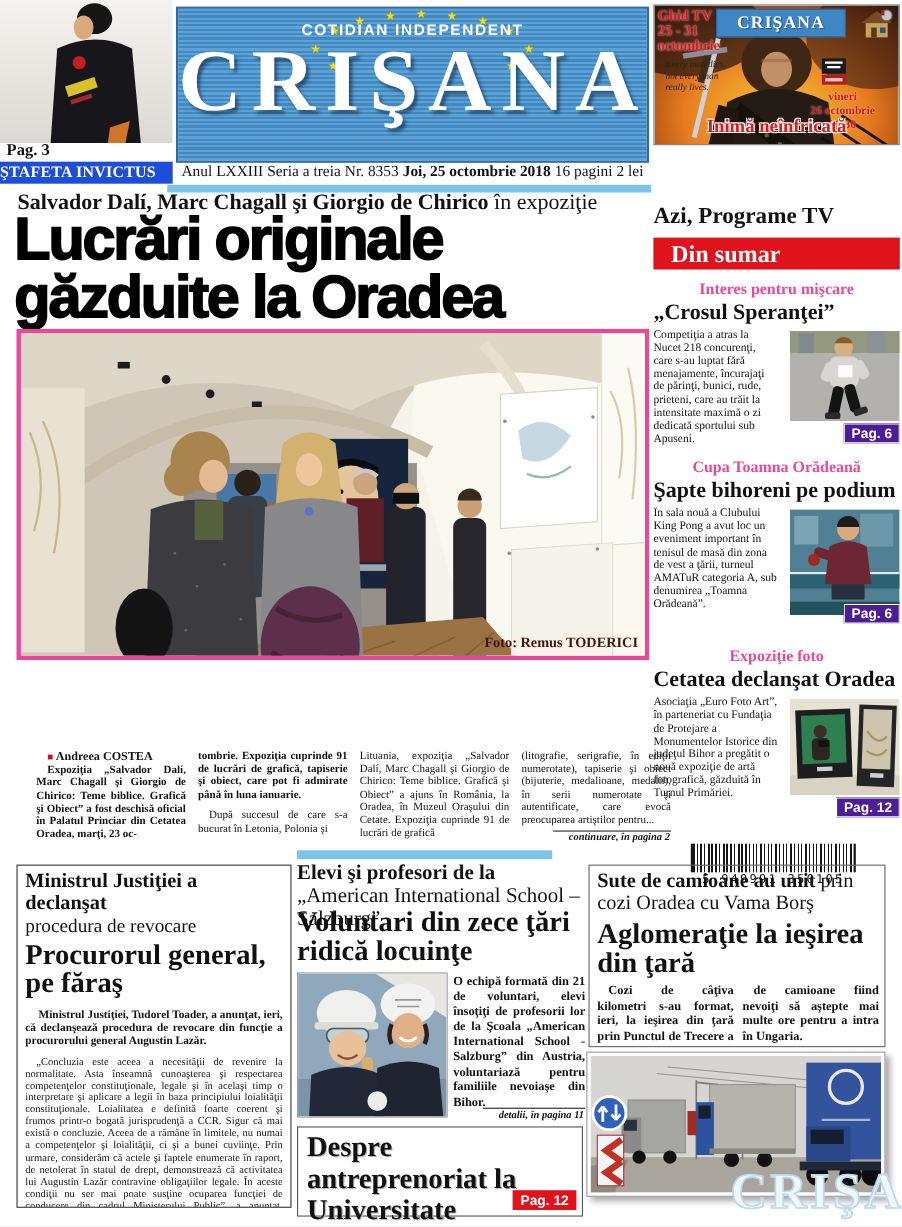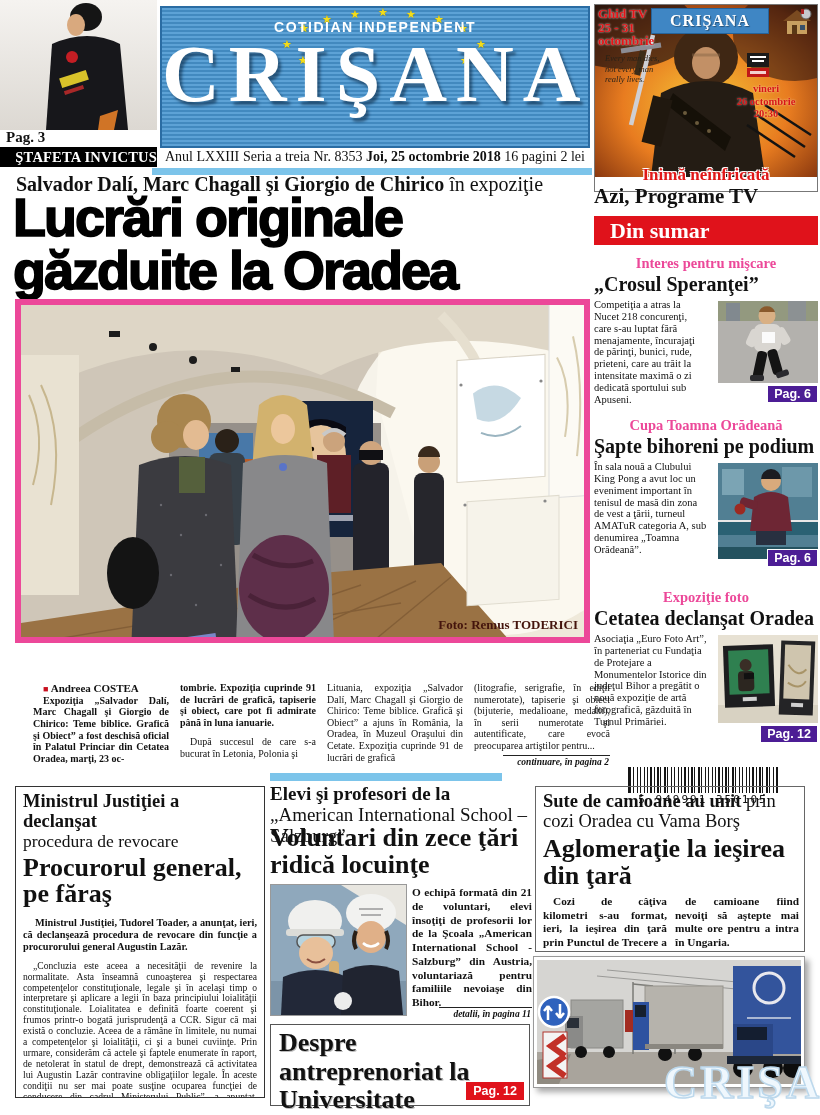--- a/index.html
+++ b/index.html
@@ -6,59 +6,59 @@
   #page{position:relative;width:820px;height:1115px;background:#fff;margin:0 auto;overflow:hidden;
         font-family:"Liberation Serif","DejaVu Serif",serif;color:#111;}
   .abs{position:absolute;}
   .pre{white-space:pre-line;}
   .just{text-align:justify;}
   svg{display:block;}
 
   
   .promo-photo{left:0;top:0;width:157px;height:130px;overflow:hidden;}
   .promo-page{left:6px;top:129px;font-weight:bold;font-size:15px;}
-  .promo-label{left:0;top:147px;width:157px;height:20px;background:#000000;color:#fff;
-               font-weight:bold;font-size:14.5px;text-align:right;line-height:20px;letter-spacing:.2px;}
+  .promo-label{left:0;top:147px;width:157px;height:20px;background:#1d4ed8;color:#fff;
+               font-weight:bold;font-size:14.5px;text-align:left;line-height:20px;letter-spacing:.2px;}
 
   
   .masthead{left:160px;top:6px;width:430px;height:142px;border:2px solid #2a6ca3;box-sizing:border-box;
             background:repeating-linear-gradient(180deg,#5da2d6 0px,#5da2d6 2px,#4289bf 2px,#4289bf 4px);overflow:hidden;}
   .mast-tagline{position:absolute;left:0;top:11px;width:100%;text-align:center;color:#fff;
                 font-family:"Liberation Sans","DejaVu Sans",sans-serif;font-weight:bold;font-size:14px;letter-spacing:1.5px;}
   .mast-title{position:absolute;left:0;top:26px;width:100%;text-align:center;color:#fff;font-weight:bold;
               font-size:80px;line-height:1;letter-spacing:9px;text-shadow:3px 4px 3px rgba(10,35,60,.55);}
   .eu-star{position:absolute;color:#f3dd1c;font-size:11px;text-shadow:0 0 1px #8a7a00;}
 
   .dateline{left:160px;top:149px;width:430px;display:flex;justify-content:space-between;
             padding:0 5px;box-sizing:border-box;font-size:14px;}
   .dateline .bold{font-weight:bold;}
   .blue-rule{left:152px;top:168px;width:440px;height:7px;background:#7cc4ea;}
 
   
-  .tv-cover{left:594px;top:4px;width:224px;height:188px;border:1px solid #777;box-sizing:border-box;overflow:hidden;}
+  .tv-cover{left:594px;top:4px;width:224px;height:128px;border:1px solid #777;box-sizing:border-box;overflow:hidden;}
   .tv-ghid{position:absolute;left:3px;top:2px;color:#e41418;font-weight:bold;font-size:13px;line-height:1.05;
            text-shadow:0 0 2px #fff;}
   .tv-logo{position:absolute;left:56px;top:3px;width:116px;height:24px;background:#3f86c4;border:1px solid #26639a;
            color:#fff;font-weight:bold;font-size:16px;text-align:center;line-height:23px;letter-spacing:1px;
            text-shadow:1px 1px 1px rgba(0,0,0,.4);}
   .tv-house{position:absolute;right:3px;top:2px;}
   .tv-tagline{position:absolute;left:10px;top:48px;font-style:italic;font-size:8.5px;line-height:1.25;color:#2a2218;}
   .tv-channel{position:absolute;left:152px;top:48px;width:22px;}
   .tv-sched{position:absolute;left:128px;top:78px;width:86px;text-align:center;color:#d81414;font-weight:bold;
             font-size:10.5px;line-height:1.2;text-shadow:0 0 2px rgba(255,255,255,.7);}
   .tv-film{position:absolute;left:0;bottom:6px;width:100%;text-align:center;color:#e01818;font-weight:bold;
            font-size:17px;text-shadow:-1px -1px 0 #fff,1px -1px 0 #fff,-1px 1px 0 #fff,1px 1px 0 #fff;}
 
   
   .lead-kicker{left:16px;top:173px;width:578px;font-size:20px;}
   .lead-kicker .kb{font-weight:bold;}
   .lead-headline{left:13px;top:191px;width:582px;font-family:"Liberation Sans","DejaVu Sans",sans-serif;
                  font-weight:bold;font-size:54px;line-height:.98;letter-spacing:-2px;color:#000;
                  -webkit-text-stroke:1.6px #000;}
-  .lead-photo{left:15px;top:299px;width:575px;height:344px;border:6px solid #ec4899;box-sizing:border-box;overflow:hidden;}
+  .lead-photo{left:15px;top:299px;width:575px;height:301px;border:4px solid #ec4899;box-sizing:border-box;overflow:hidden;}
   .photo-credit{position:absolute;right:6px;bottom:4px;font-weight:bold;font-size:13px;color:#44140c;}
   .lead-col{top:682px;width:136px;height:93px;font-size:10px;line-height:1.16;overflow:hidden;margin-left:18px;}
   .lead-col p{margin:0;text-indent:10px;}
   .lead-col .nold{text-indent:0;}
   .lead-bold{font-weight:bold;}
   .byline{font-weight:bold;font-size:11px;text-indent:0;margin:0 0 1px 0;}
   .byline .sq{color:#c8101f;font-size:9px;}
   .more-wrap{text-align:right;margin-top:3px;}
   .more{display:inline-block;font-style:italic;font-weight:bold;font-size:9.5px;border-top:1px solid #222;padding:1px 1px 0 14px;}
 

